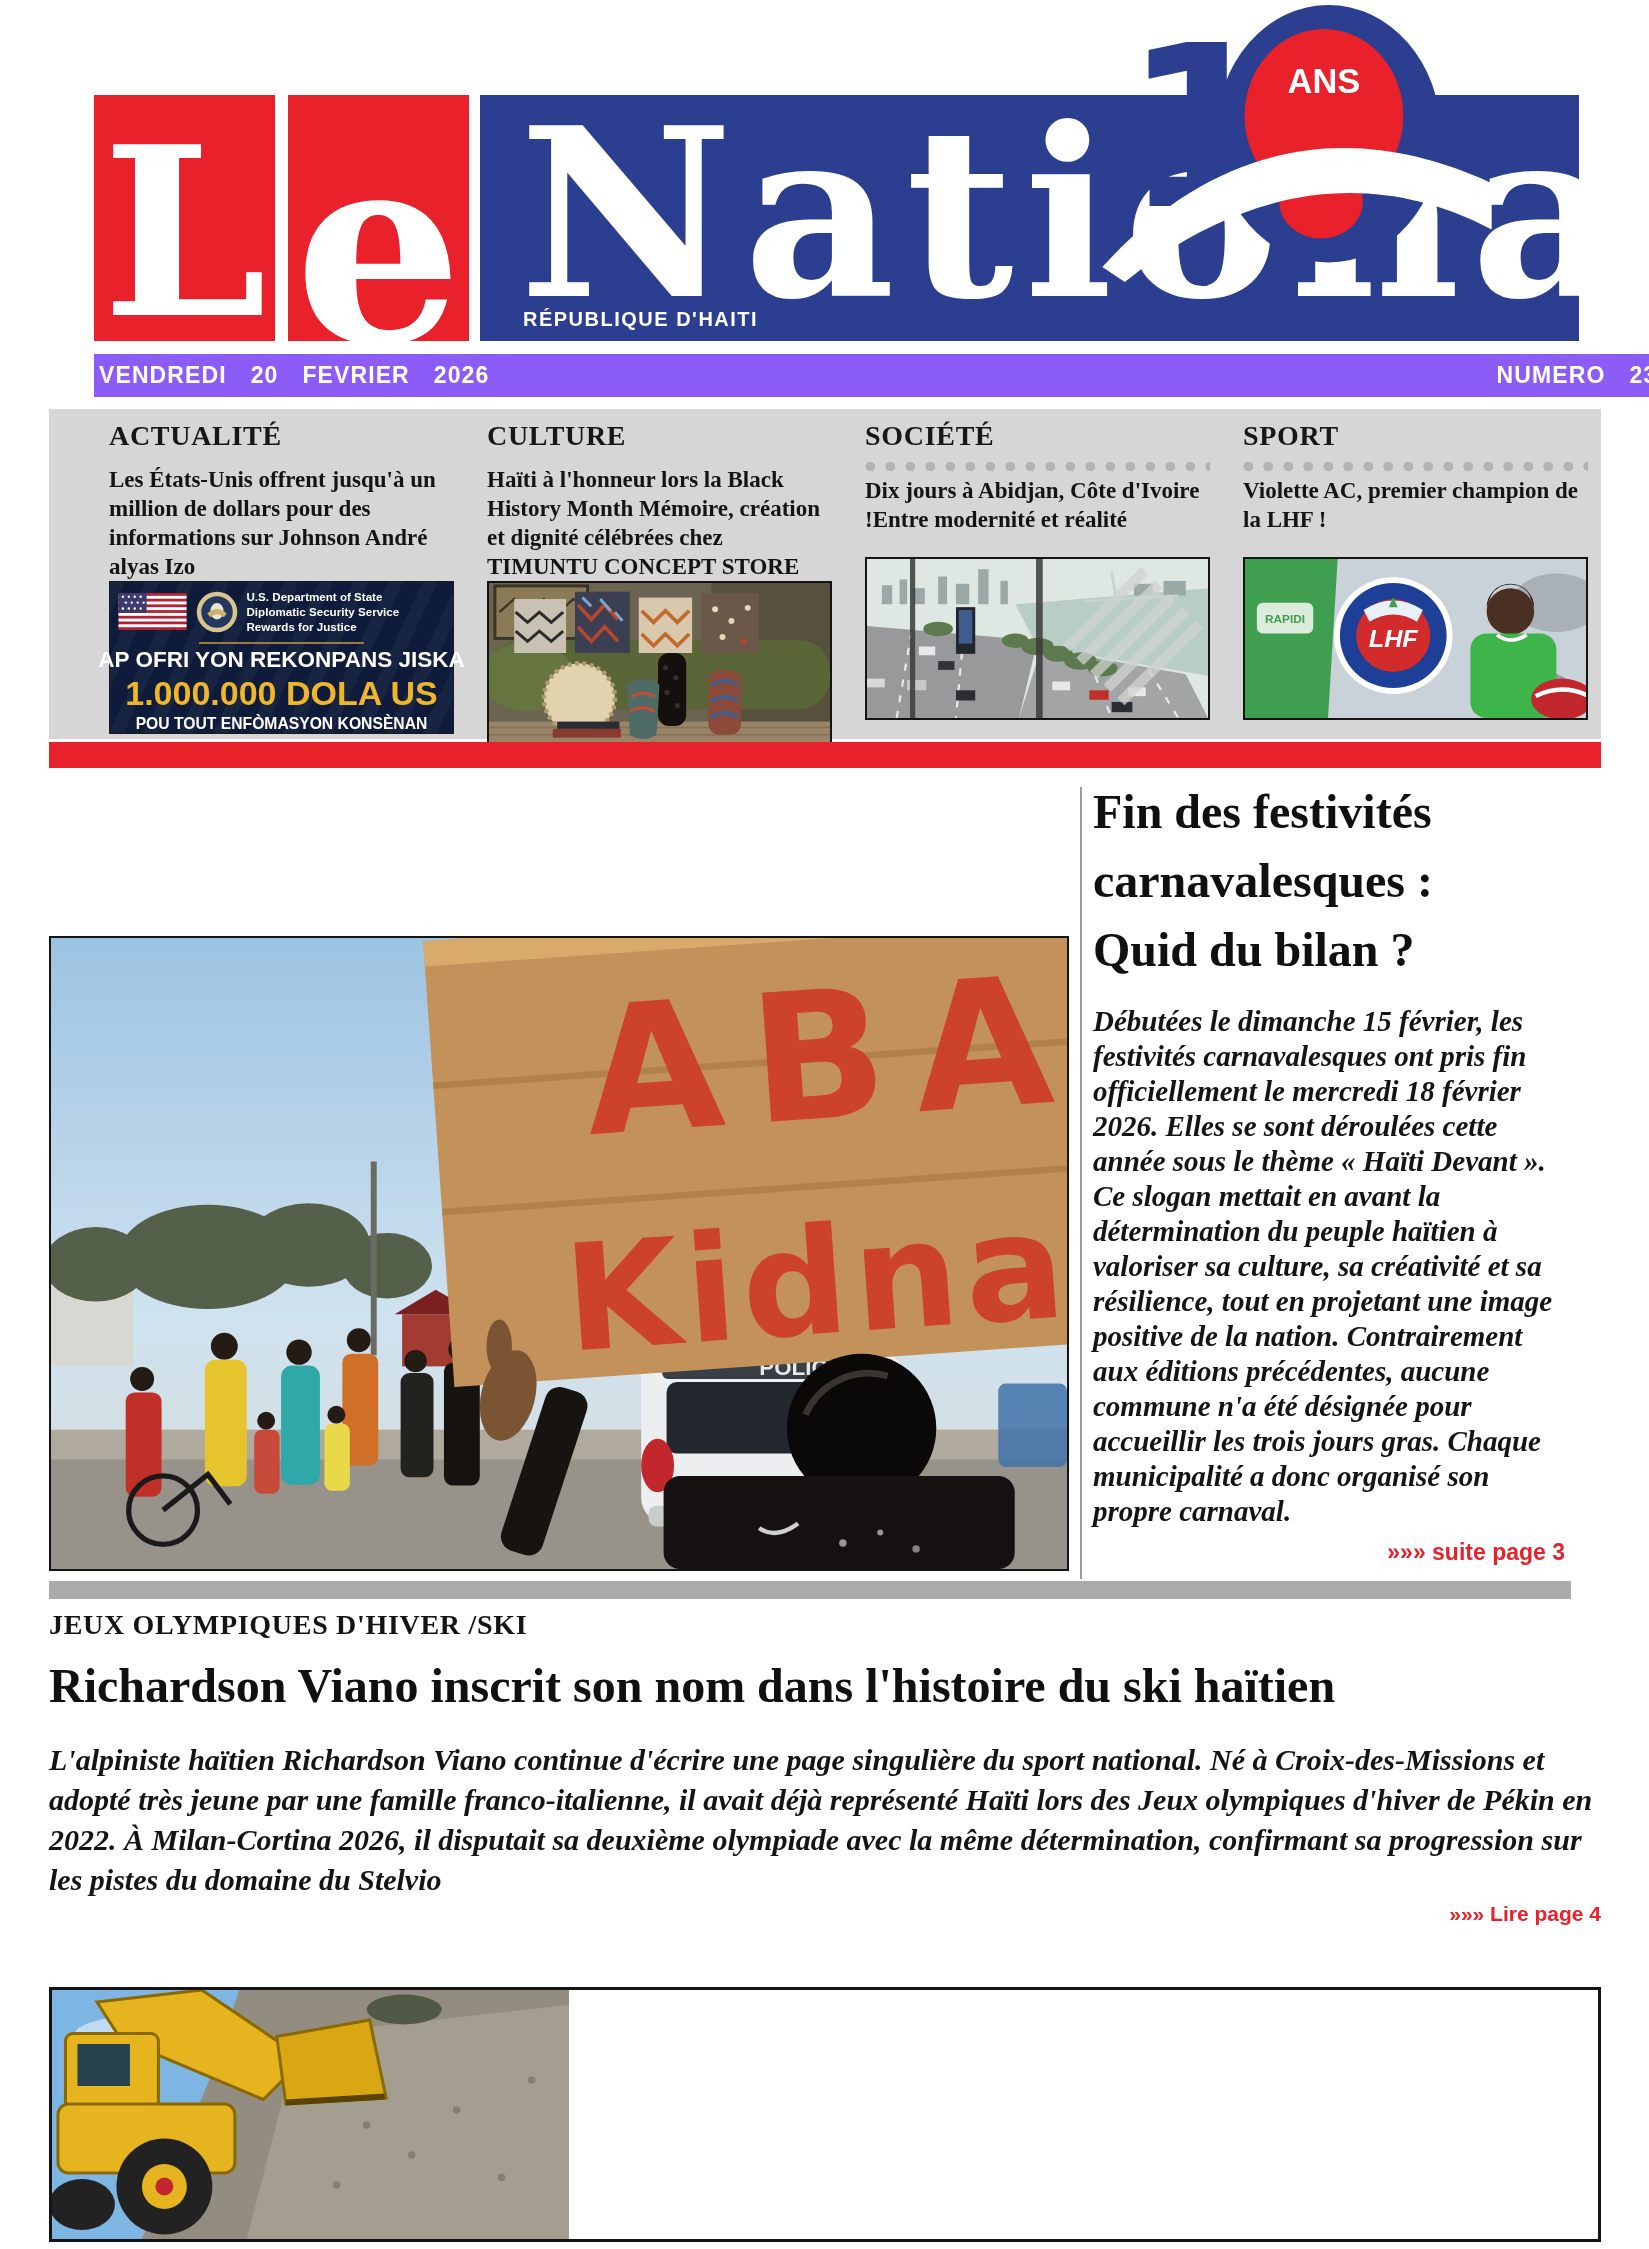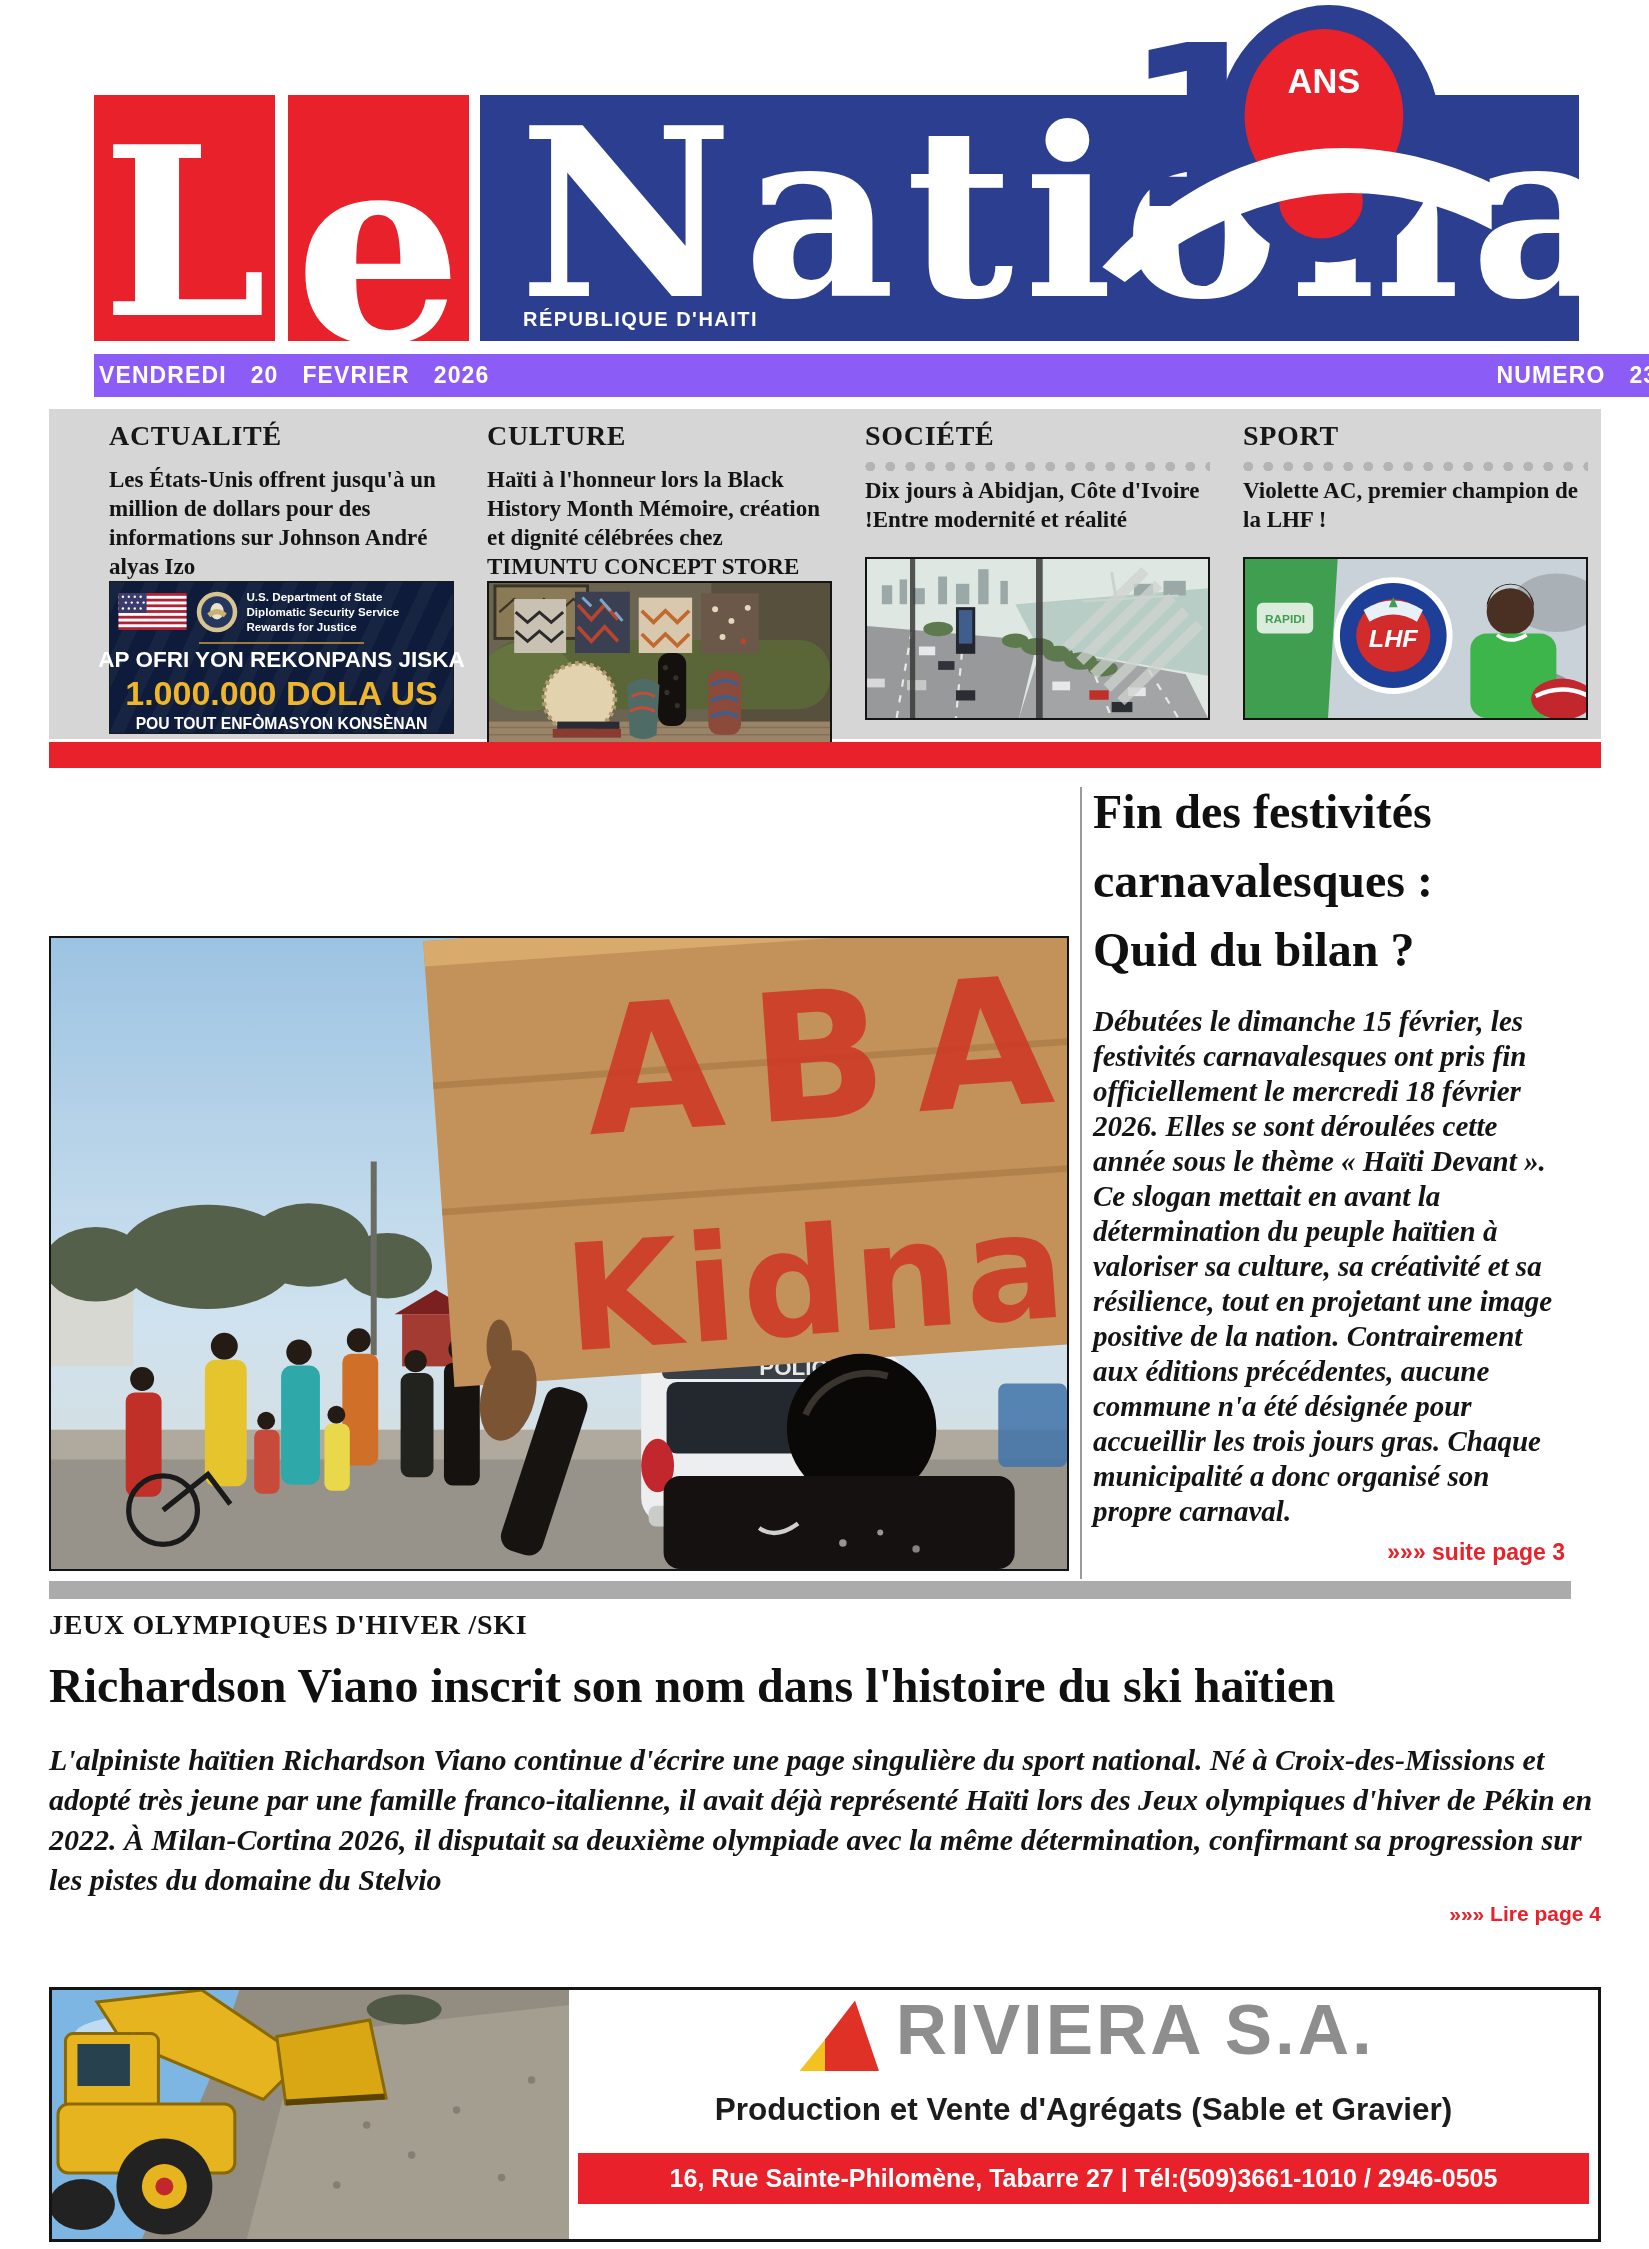--- a/index.html
+++ b/index.html
@@ -430,29 +430,16 @@
         <path d="M312,150 L444,142" stroke="#5A4300" stroke-width="8"></path>
         <rect x="18" y="58" width="124" height="112" rx="10" fill="#E6B41F" stroke="#8A6A00" stroke-width="4"></rect>
         <rect x="34" y="72" width="70" height="56" fill="#27414F"></rect>
         <rect x="8" y="152" width="236" height="92" rx="14" fill="#E6B41F" stroke="#8A6A00" stroke-width="4"></rect>
         <circle cx="150" cy="262" r="64" fill="#222222"></circle>
         <circle cx="150" cy="262" r="30" fill="#E6B41F"></circle>
         <circle cx="150" cy="262" r="12" fill="#C1272D"></circle>
         <ellipse cx="40" cy="286" rx="44" ry="34" fill="#222222"></ellipse>
       </g>
     </svg>
-    <div class="ad-right">
-      <div class="ad-logo-row">
-        <svg width="90" height="90" viewBox="0 0 120 120">
-          <polygon points="10,104 70,30 70,104" fill="#F3C220"></polygon>
-          <polygon points="44,62 84,10 116,104 44,104" fill="#E03127"></polygon>
-        </svg>
-        <div class="ad-company">RIVIERA S.A.</div>
-      </div>
-      <div class="ad-tagline">Production et Vente d'Agrégats (Sable et Gravier)</div>
-      <div class="ad-bar">
-        <span>16, Rue Sainte-Philomène, Tabarre 27 | Tél:(509)3661-1010 / 2946-0505</span>
-      </div>
-    </div>
   </div>
 
 </div>
 
 
 </body></html>

